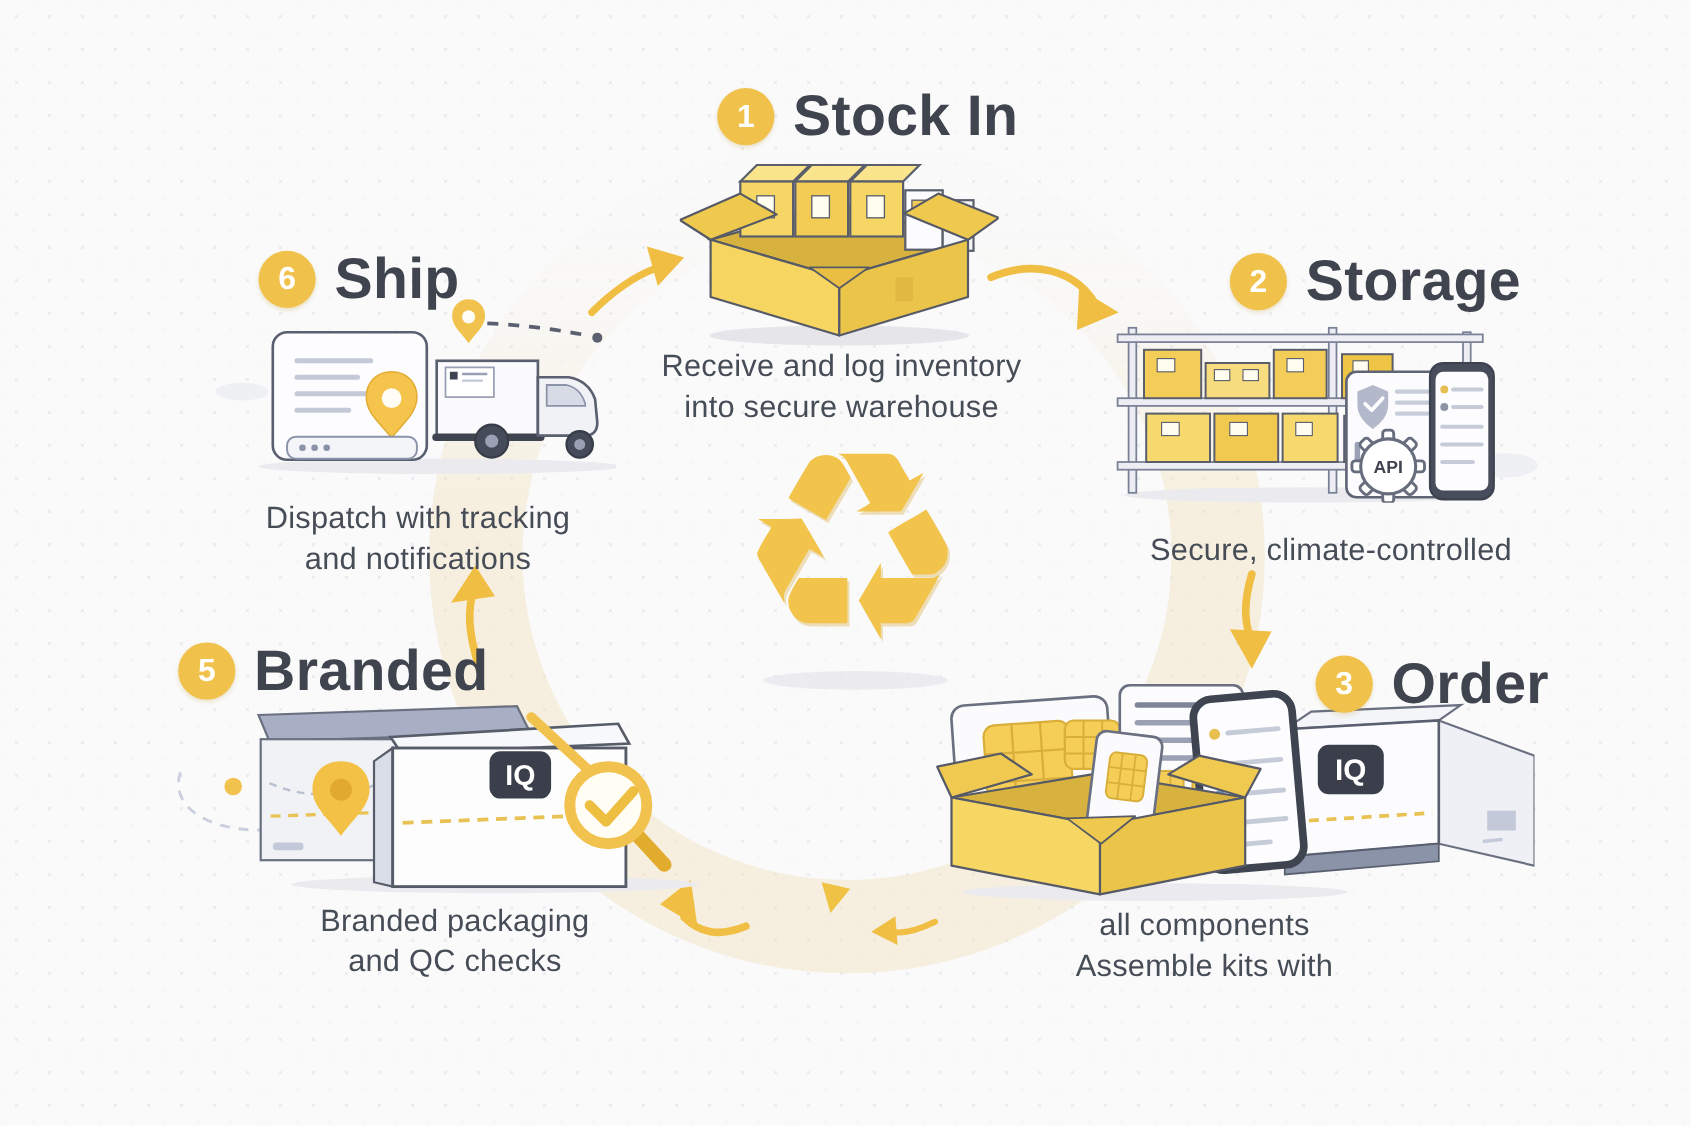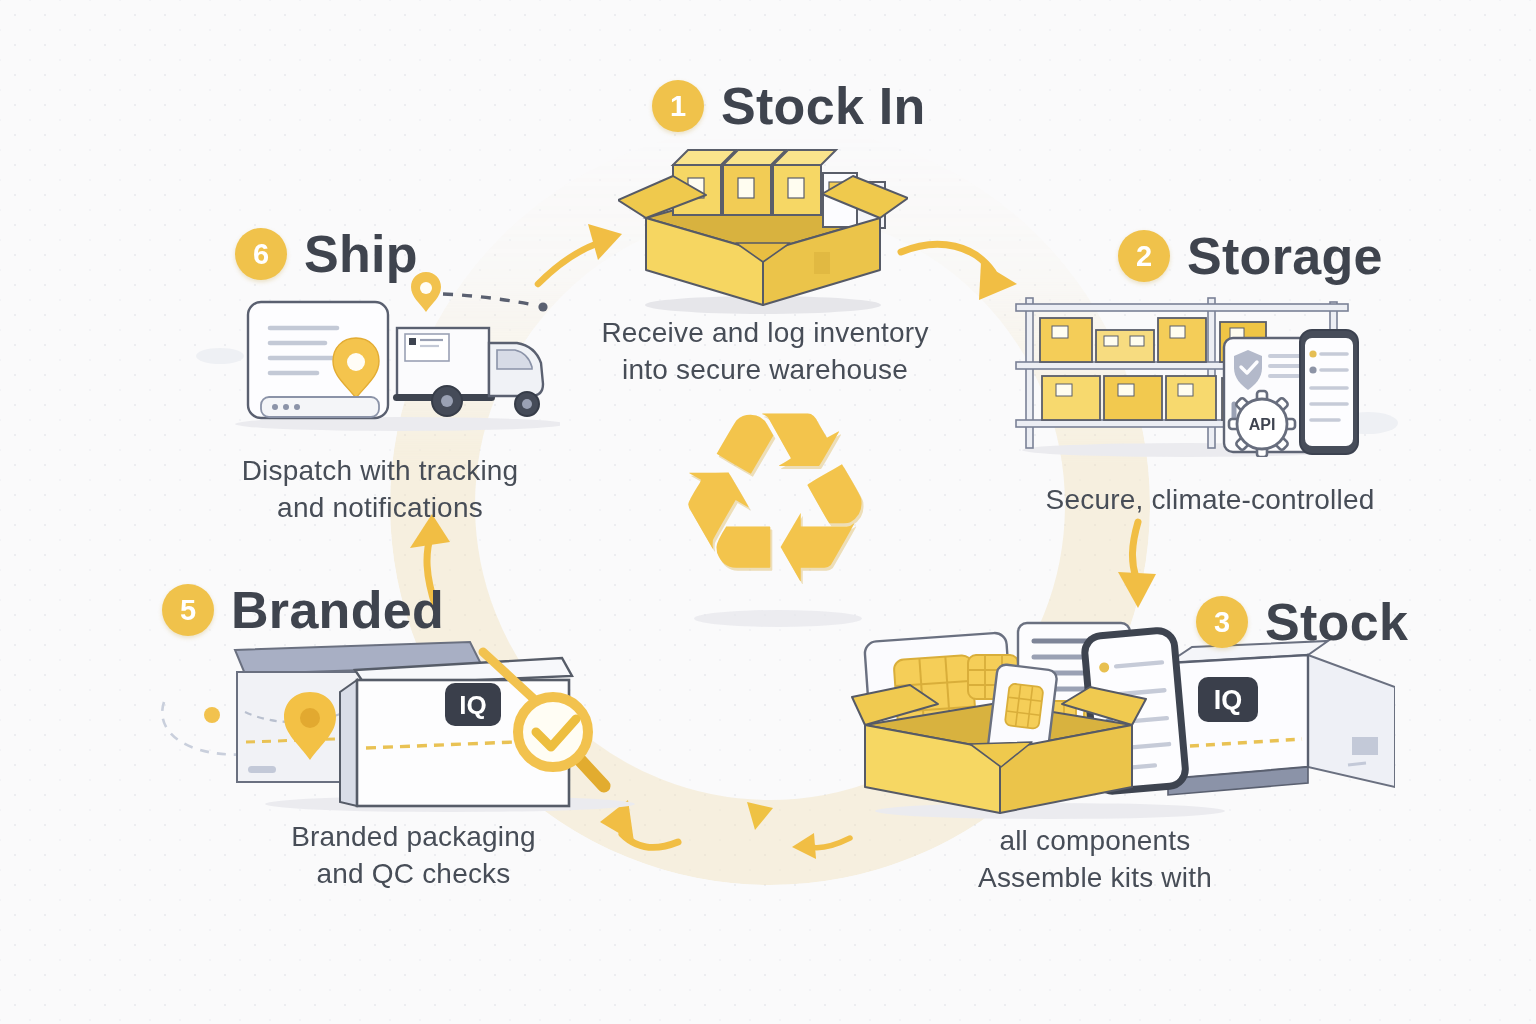--- a/index.html
+++ b/index.html
@@ -182,21 +182,21 @@
         <rect x="245" y="99" width="10" height="13" rx="3" transform="rotate(270 250 132)"></rect>
         <rect x="245" y="99" width="10" height="13" rx="3" transform="rotate(315 250 132)"></rect>
       </g>
       <circle cx="250" cy="132" r="25" fill="#ffffff" stroke="#676d7d" stroke-width="2.8"></circle>
       <text x="250" y="138" text-anchor="middle" font-size="16" font-weight="700" fill="#3f4450">API</text>
     </g>
   </svg>
 
   <div class="step-header" style="left:1196px;top:592px;">
     <div class="badge">3</div>
-    <div class="title">Stock</div>
+    <div class="title">Order</div>
   </div>
   <div class="caption" style="left:900px;top:822px;width:390px;">
     <span>all components</span>
     <span>Assemble kits with</span>
   </div>
   <svg class="illus" style="left:850px;top:615px;" width="545" height="205" viewBox="0 0 545 205">
     <ellipse cx="200" cy="196" rx="175" ry="8" fill="#ebebef"></ellipse>
 
     <g transform="rotate(-4 90 80)">
       <rect x="18" y="22" width="142" height="114" rx="12" fill="#fbfbfe" stroke="#6a7080" stroke-width="2.4"></rect>

